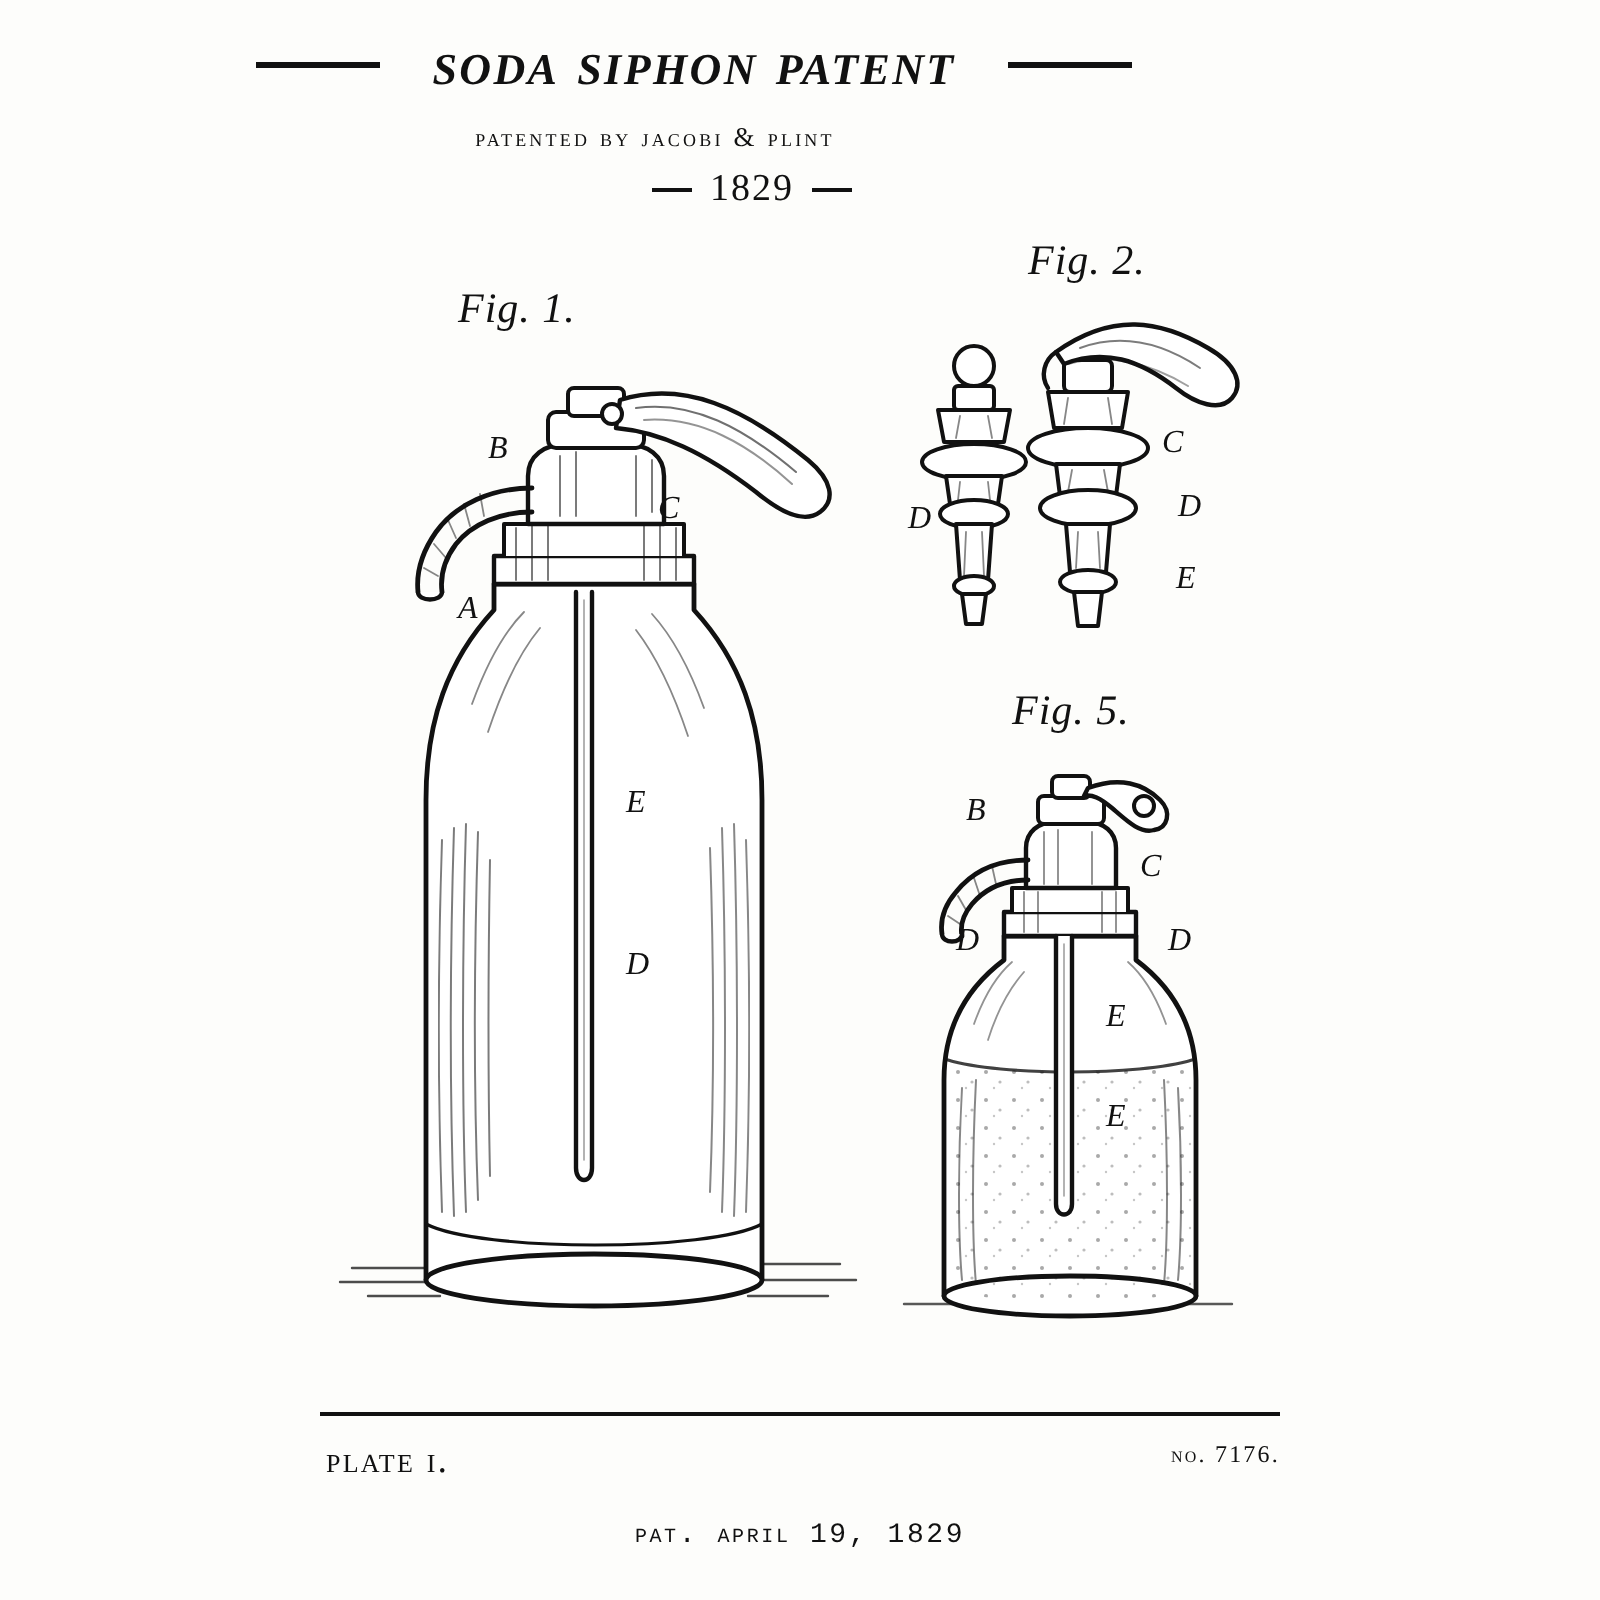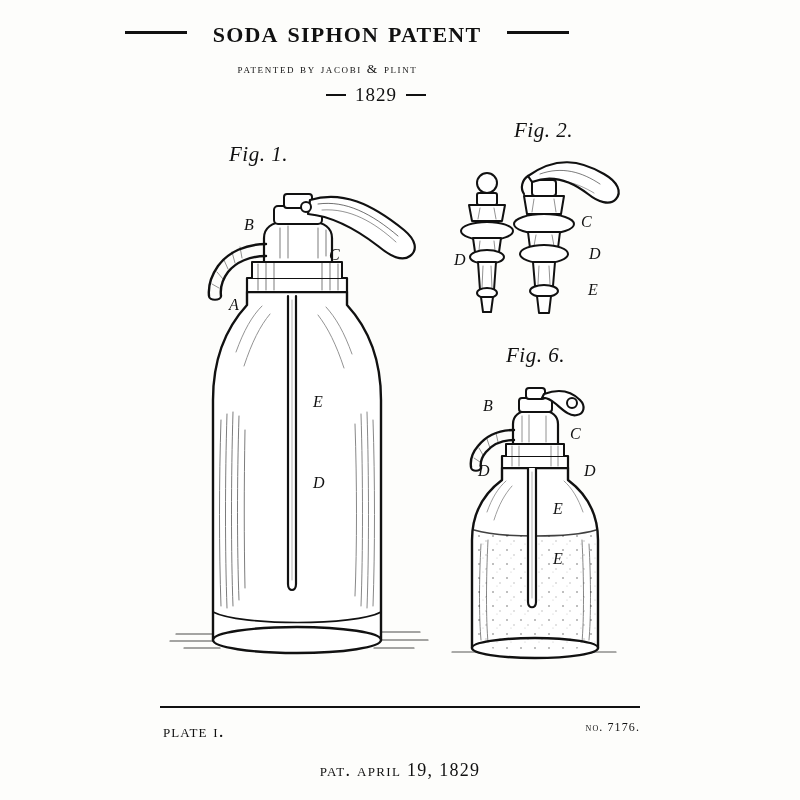--- a/index.html
+++ b/index.html
@@ -25,20 +25,21 @@
   
   .title-row {
     position: absolute;
     top: 14px;
     left: 0;
     width: 694px;
     display: flex;
     align-items: center;
     justify-content: center;
     gap: 26px;
+    font-style: italic;
   }
   .rule {
     width: 62px;
     height: 3px;
     background: #111;
   }
   .title {
     font-family: "Liberation Serif", serif;
     font-size: 31px;
     letter-spacing: 1.2px;
@@ -100,24 +101,25 @@
     letter-spacing: 1.1px;
     font-variant: small-caps;
     text-transform: lowercase;
   }
   .patdate {
     position: absolute;
     left: 0;
     width: 800px;
     top: 760px;
     text-align: center;
-    font-size: 18px;
+    font-size: 14px;
     letter-spacing: 1.3px;
     font-variant: small-caps;
     text-transform: lowercase;
+    font-family: Liberation Mono, monospace;
   }
 
   
   .fig-caption {
     position: absolute;
     font-style: italic;
     font-size: 21px;
     letter-spacing: 0.5px;
   }
   .lbl {
@@ -361,21 +363,21 @@
   <div class="lbl" style="left:229px; top:296px;">A</div>
   <div class="lbl" style="left:313px; top:393px;">E</div>
   <div class="lbl" style="left:313px; top:474px;">D</div>
 
   <div class="fig-caption" style="left:514px; top:118px;">Fig. 2.</div>
   <div class="lbl" style="left:454px; top:251px;">D</div>
   <div class="lbl" style="left:581px; top:213px;">C</div>
   <div class="lbl" style="left:589px; top:245px;">D</div>
   <div class="lbl" style="left:588px; top:281px;">E</div>
 
-  <div class="fig-caption" style="left:506px; top:343px;">Fig. 6.</div>
+  <div class="fig-caption" style="left:506px; top:343px;">Fig. 5.</div>
   <div class="lbl" style="left:483px; top:397px;">B</div>
   <div class="lbl" style="left:570px; top:425px;">C</div>
   <div class="lbl" style="left:478px; top:462px;">D</div>
   <div class="lbl" style="left:584px; top:462px;">D</div>
   <div class="lbl" style="left:553px; top:500px;">E</div>
   <div class="lbl" style="left:553px; top:550px;">E</div>
 
   <div class="footer-rule"></div>
   <div class="plate">Plate I.</div>
   <div class="patno">No. 7176.</div>

